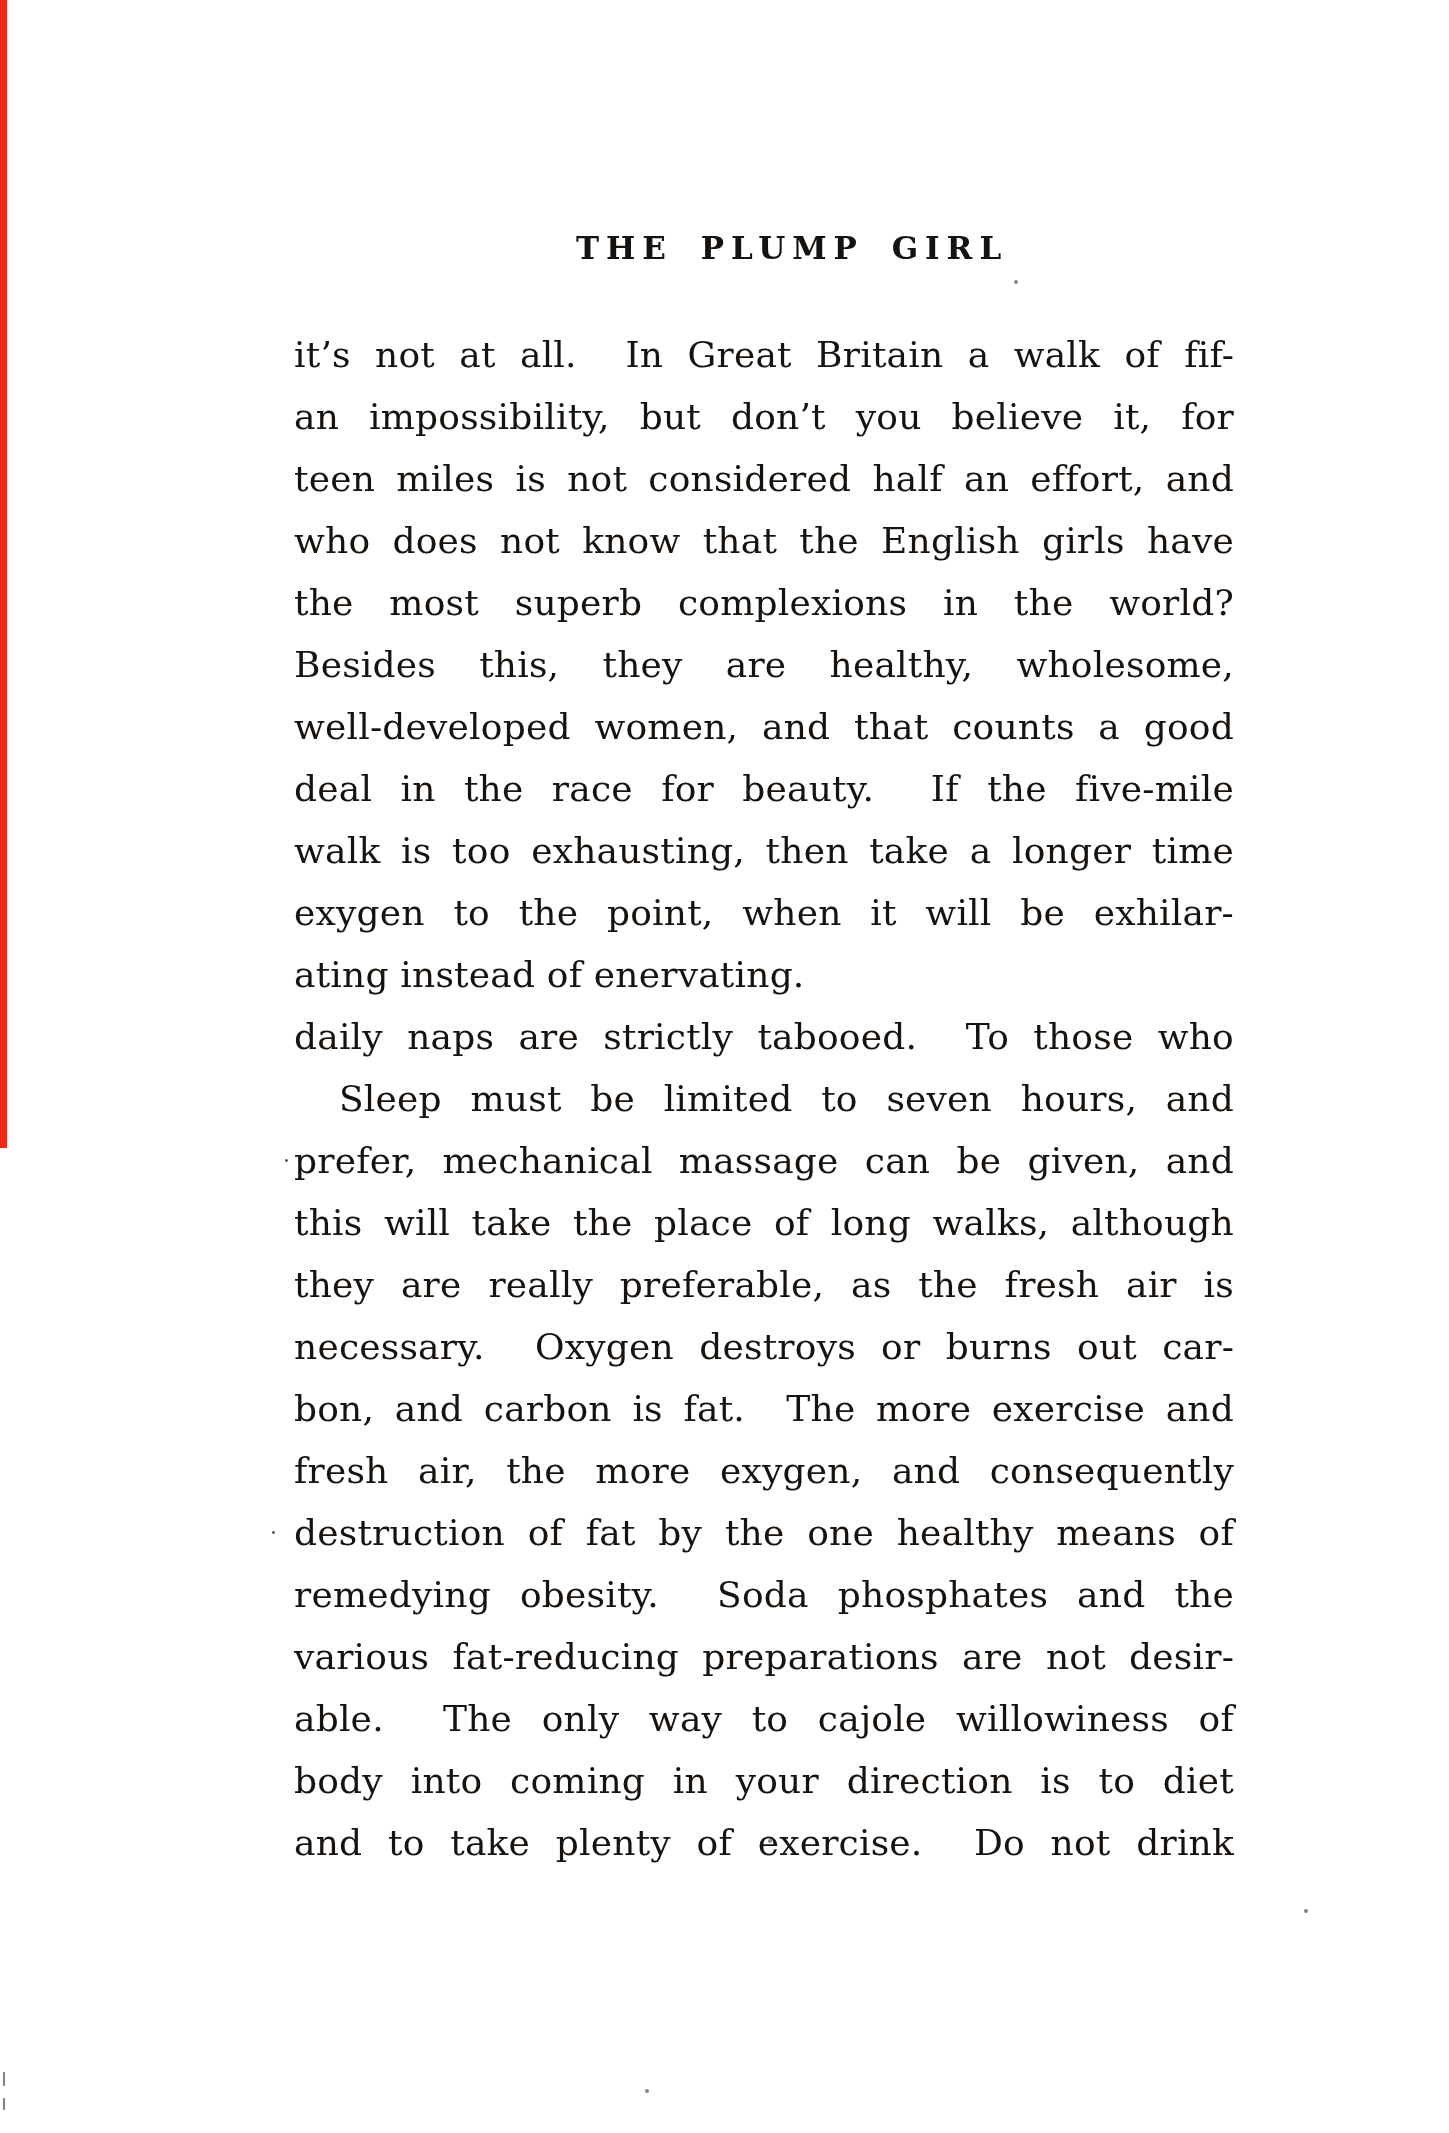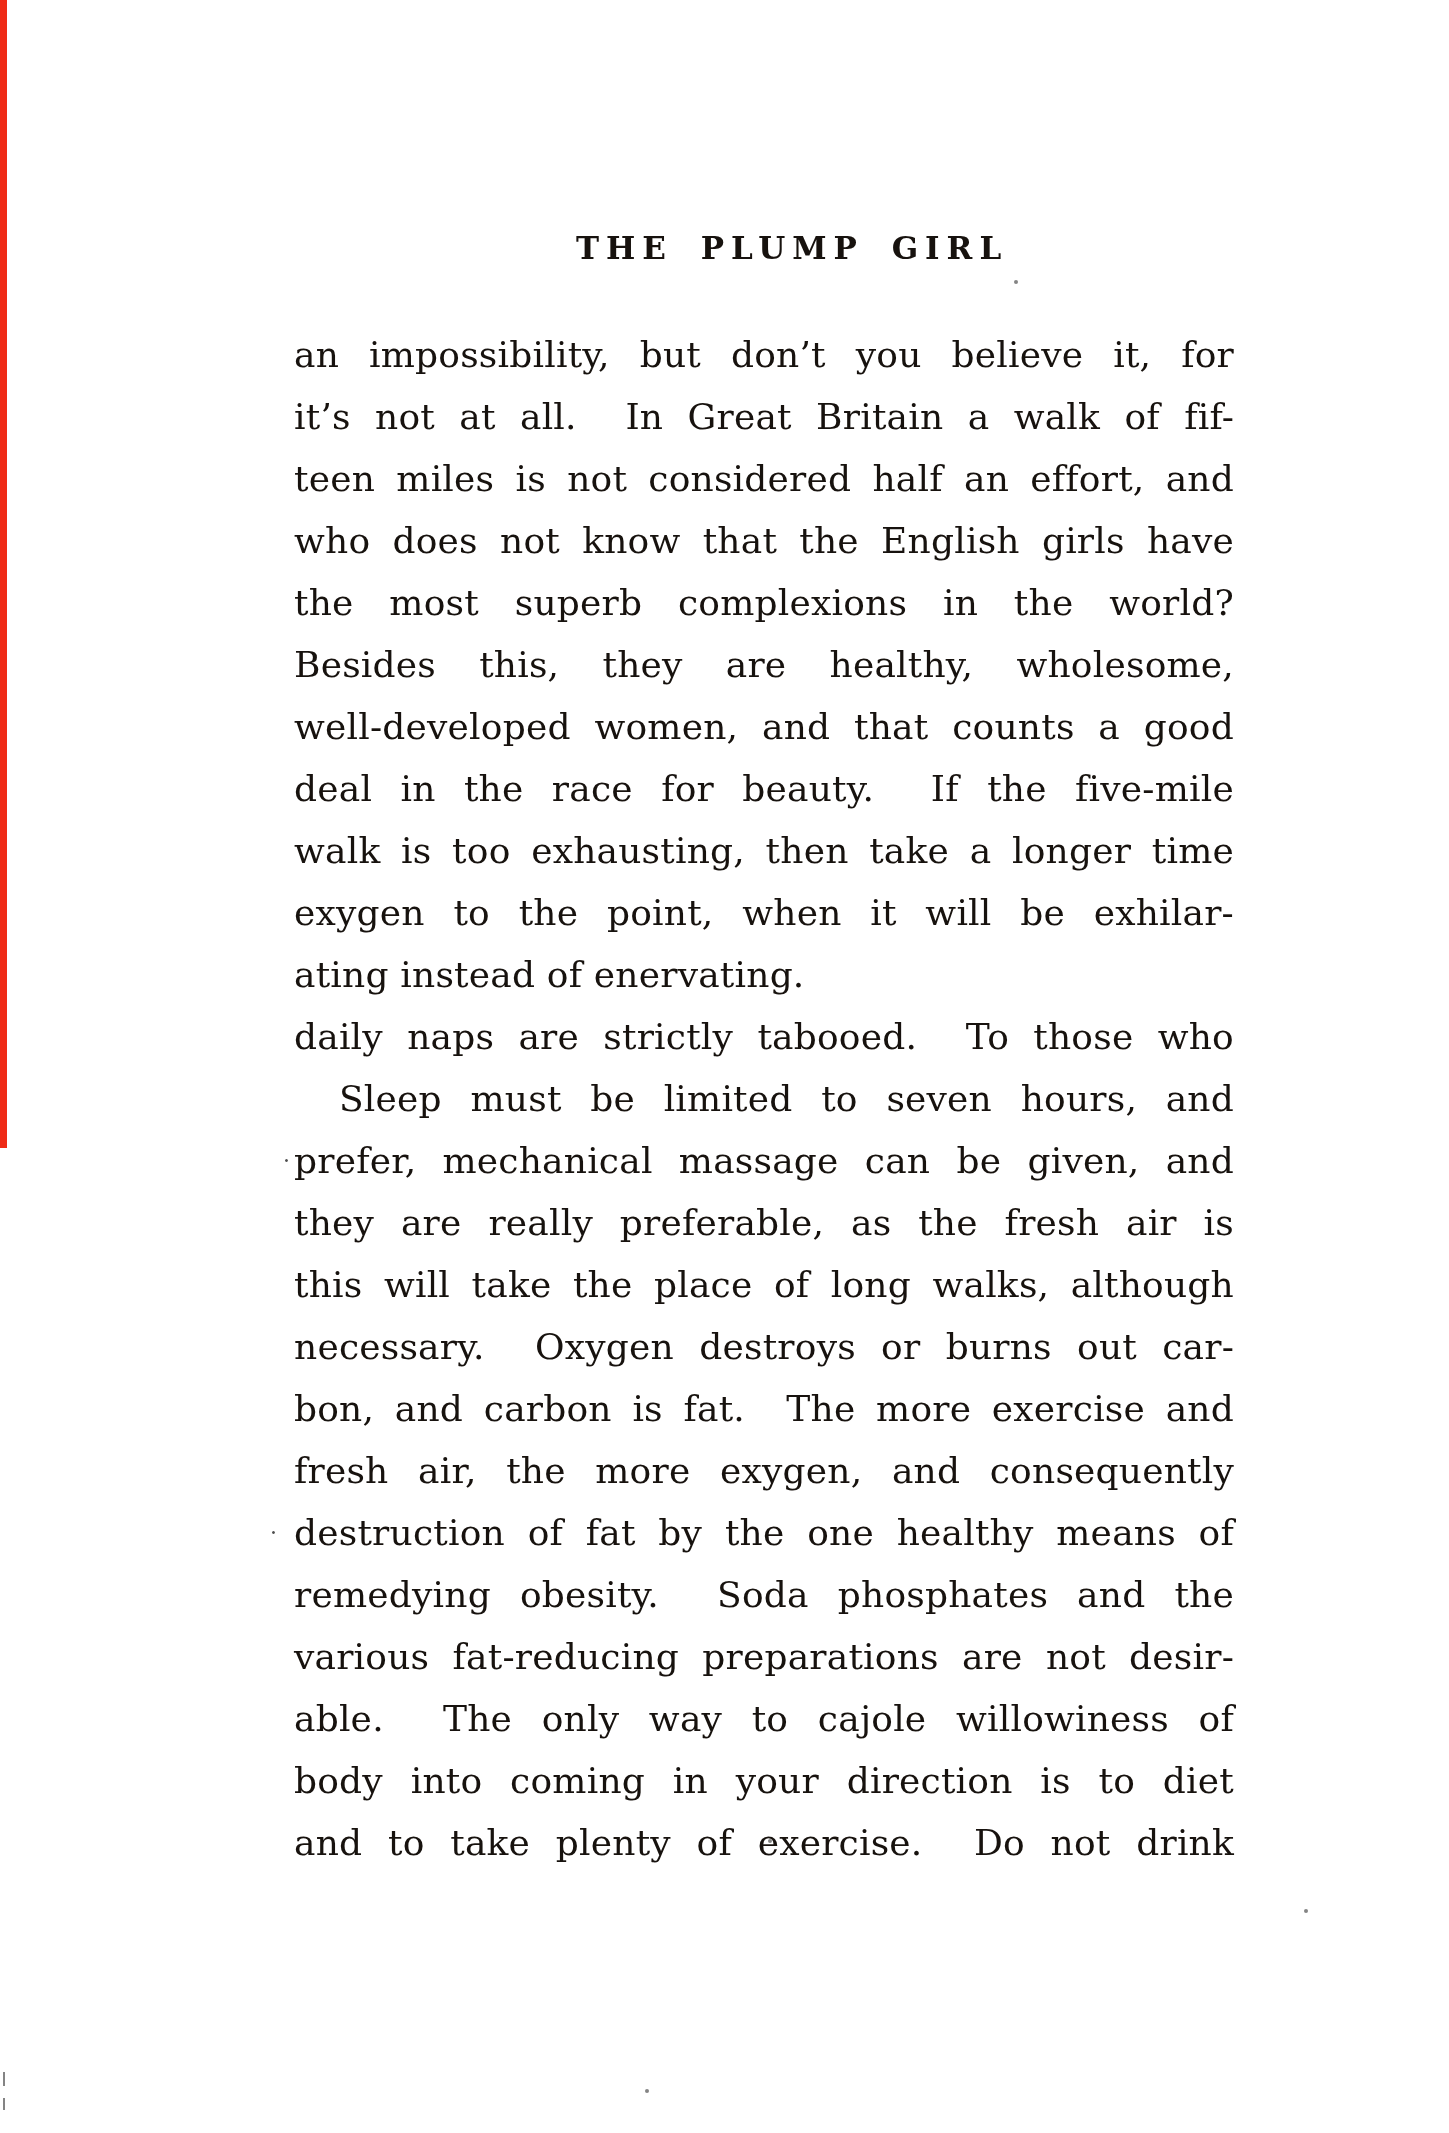--- a/index.html
+++ b/index.html
@@ -94,36 +94,36 @@
 
 <div class="page" style="background: rgb(255, 255, 255);">
 
   <div class="red-line" style="background: rgb(239, 43, 22); left: 0px; top: 0px; width: 7px; height: 1148px;"></div>
 
   <div class="page-header">
     <div class="running-head">THE PLUMP GIRL</div>
   </div>
 
   <div class="page-body">
+      <div class="line">it’s not at all.  In Great Britain a walk of fif-</div>
       <div class="line">an impossibility, but don’t you believe it, for</div>
-      <div class="line">it’s not at all.  In Great Britain a walk of fif-</div>
       <div class="line">teen miles is not considered half an effort, and</div>
       <div class="line">who does not know that the English girls have</div>
       <div class="line">the most superb complexions in the world?</div>
       <div class="line">Besides this, they are healthy, wholesome,</div>
       <div class="line">well-developed women, and that counts a good</div>
       <div class="line">deal in the race for beauty.  If the five-mile</div>
       <div class="line">walk is too exhausting, then take a longer time</div>
       <div class="line">exygen to the point, when it will be exhilar-</div>
       <div class="line no-just">ating instead of enervating.</div>
       <div class="line">daily naps are strictly tabooed.  To those who</div>
       <div class="line indent">Sleep must be limited to seven hours, and</div>
       <div class="line"><span class="margin-mark mark-near">·</span>prefer, mechanical massage can be given, and</div>
+      <div class="line">this will take the place of long walks, although</div>
       <div class="line">they are really preferable, as the fresh air is</div>
-      <div class="line">this will take the place of long walks, although</div>
       <div class="line">necessary.  Oxygen destroys or burns out car-</div>
       <div class="line">bon, and carbon is fat.  The more exercise and</div>
       <div class="line">fresh air, the more exygen, and consequently</div>
       <div class="line"><span class="margin-mark mark-far">·</span>destruction of fat by the one healthy means of</div>
       <div class="line">remedying obesity.  Soda phosphates and the</div>
       <div class="line">various fat-reducing preparations are not desir-</div>
       <div class="line">able.  The only way to cajole willowiness of</div>
       <div class="line">body into coming in your direction is to diet</div>
       <div class="line">and to take plenty of exercise.  Do not drink</div>
     </div>

